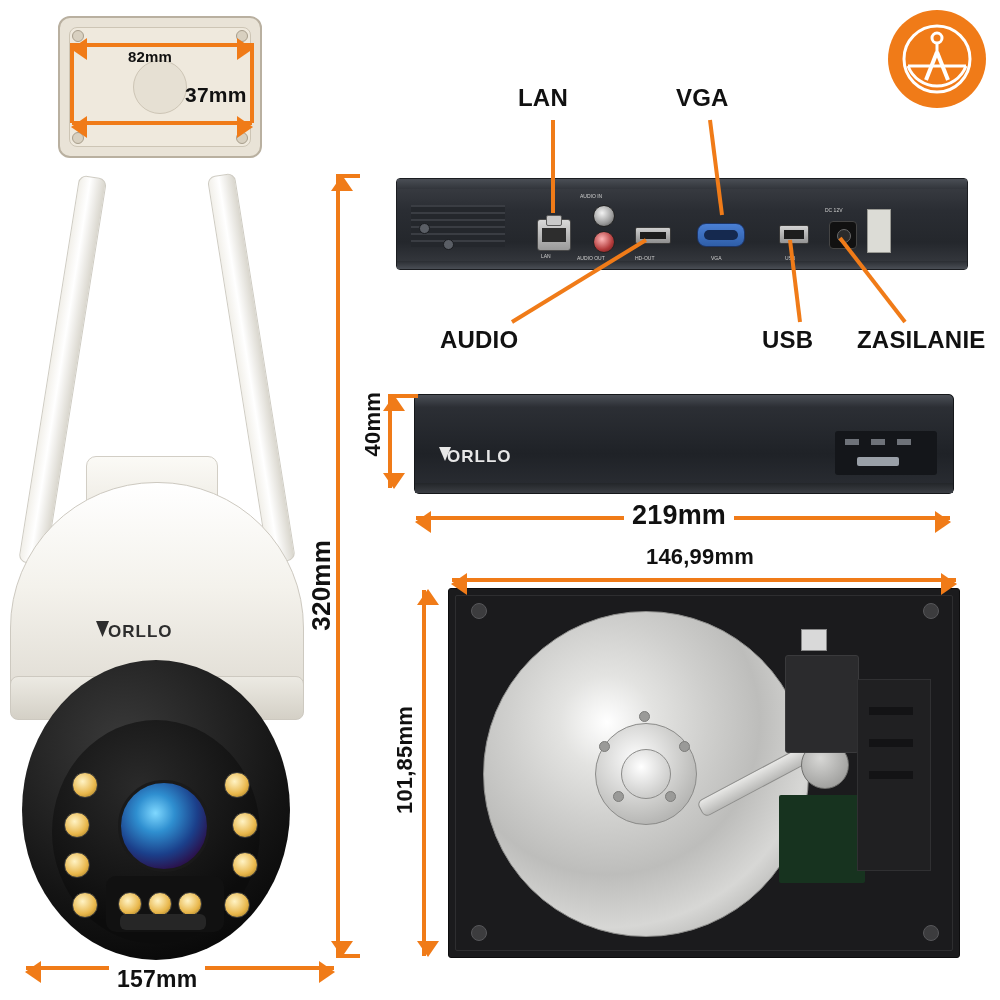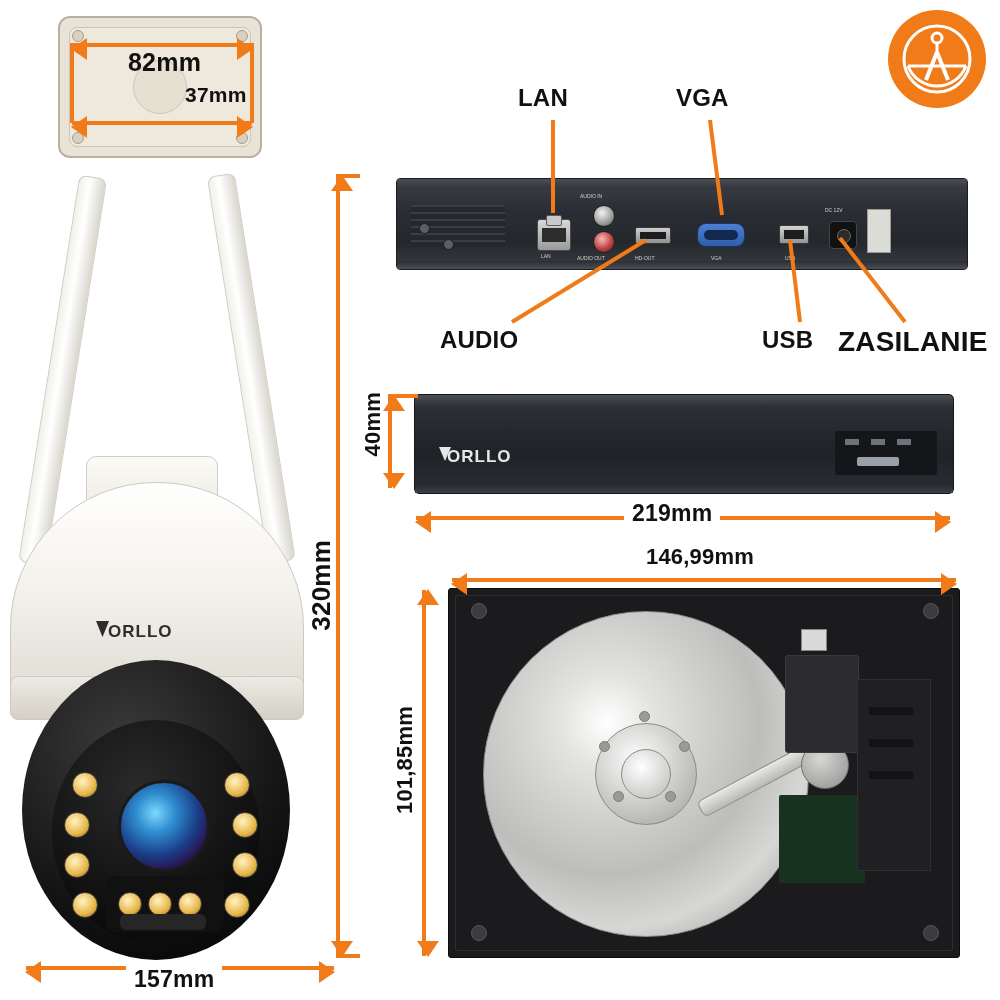--- a/index.html
+++ b/index.html
@@ -169,21 +169,21 @@
   <div class="bracket" style="left:58px;top:16px;width:200px;height:138px;">
     <div class="bracket-inner"></div>
     <div class="screw" style="left:12px;top:12px;"></div>
     <div class="screw" style="right:12px;top:12px;"></div>
     <div class="screw" style="left:12px;bottom:12px;"></div>
     <div class="screw" style="right:12px;bottom:12px;"></div>
     <div class="abs" style="left:50%;top:50%;transform:translate(-50%,-50%);width:52px;height:52px;border:1px solid #cdc5b5;border-radius:50%;background:#e6e0d3;"></div>
   </div>
 
   <div class="arrow-h" style="left:72px;top:43px;width:180px;"></div>
-  <div class="lbl abs" style="left:128px;top:48px;font-size:25px;">82mm</div>
+  <div class="lbl abs" style="left:128px;top:48px;font-size:15px;">82mm</div>
 
   <div class="arrow-h" style="left:72px;top:121px;width:180px;"></div>
   <div class="lbl abs" style="left:185px;top:83px;font-size:21px;">37mm</div>
   <div class="tick" style="left:70px;top:43px;width:4px;height:80px;"></div>
   <div class="tick" style="left:250px;top:43px;width:4px;height:80px;"></div>
 
   <div class="nvr-back" style="left:396px;top:178px;width:570px;height:90px;">
     <div class="abs" style="left:0;top:0;width:100%;height:10px;background:linear-gradient(180deg,#4a4e55,#32353b);"></div>
     <div class="abs" style="left:0;bottom:0;width:100%;height:8px;background:linear-gradient(180deg,#2b2e33,#4a4e55);"></div>
 
@@ -232,41 +232,41 @@
     <line x1="710" y1="120" x2="722" y2="215" stroke="#f07b18" stroke-width="4"></line>
     <line x1="512" y1="322" x2="646" y2="240" stroke="#f07b18" stroke-width="4"></line>
     <line x1="800" y1="322" x2="790" y2="240" stroke="#f07b18" stroke-width="4"></line>
     <line x1="905" y1="322" x2="840" y2="238" stroke="#f07b18" stroke-width="4"></line>
   </svg>
 
   <div class="lbl abs" style="left:518px;top:84px;font-size:24px;">LAN</div>
   <div class="lbl abs" style="left:676px;top:84px;font-size:24px;">VGA</div>
   <div class="lbl abs" style="left:440px;top:326px;font-size:24px;">AUDIO</div>
   <div class="lbl abs" style="left:762px;top:326px;font-size:24px;">USB</div>
-  <div class="lbl abs" style="left:838px;top:326px;font-size:28px;">ZASILANIE</div>
+  <div class="lbl abs" style="left:857px;top:326px;font-size:24px;">ZASILANIE</div>
 
   <div class="nvr-front" style="left:414px;top:394px;width:538px;height:98px;">
     <div class="abs" style="left:0;top:0;width:100%;height:12px;background:linear-gradient(180deg,#4b4f56,#2c2f35);border-radius:5px 5px 0 0;"></div>
     <div class="abs" style="left:0;bottom:0;width:100%;height:10px;background:linear-gradient(180deg,#232629,#3b3e44);"></div>
     <div class="brandtext" style="left:32px;top:52px;font-size:17px;color:#e7e7e7;">ORLLO</div>
     <div class="abs" style="left:24px;top:52px;width:12px;height:14px;background:#e7e7e7;clip-path:polygon(0 0,100% 0,50% 100%);"></div>
     <div class="abs" style="right:16px;top:36px;width:102px;height:44px;background:#14161a;border-radius:3px;">
       <div class="abs" style="left:10px;top:8px;width:14px;height:6px;background:#6e7279;"></div>
       <div class="abs" style="left:36px;top:8px;width:14px;height:6px;background:#6e7279;"></div>
       <div class="abs" style="left:62px;top:8px;width:14px;height:6px;background:#6e7279;"></div>
       <div class="abs" style="left:22px;top:26px;width:42px;height:9px;background:#9aa0a8;border-radius:2px;"></div>
     </div>
   </div>
 
   <div class="arrow-v" style="left:388px;top:396px;height:92px;"></div>
   <div class="lbl vert-text abs" style="left:360px;top:392px;font-size:22px;">40mm</div>
   <div class="tick" style="left:388px;top:394px;width:30px;height:4px;"></div>
 
   <div class="arrow-h" style="left:416px;top:516px;width:534px;"></div>
-  <div class="lbl abs" style="left:624px;top:500px;font-size:23px;background:#fff;padding:0 8px;">219mm</div>
+  <div class="lbl abs" style="left:624px;top:500px;font-size:27px;background:#fff;padding:0 8px;">219mm</div>
 
   <div class="hdd" style="left:448px;top:588px;width:510px;height:368px;">
     <div class="abs" style="left:6px;top:6px;right:6px;bottom:6px;border:1px solid #2e2e30;border-radius:2px;"></div>
     <div class="platter" style="left:34px;top:22px;width:324px;height:324px;"></div>
     <div class="hub" style="left:146px;top:134px;width:100px;height:100px;"></div>
     <div class="hub2" style="left:172px;top:160px;width:48px;height:48px;"></div>
     <div class="hubscrew" style="left:190px;top:122px;"></div>
     <div class="hubscrew" style="left:230px;top:152px;"></div>
     <div class="hubscrew" style="left:216px;top:202px;"></div>
     <div class="hubscrew" style="left:164px;top:202px;"></div>
@@ -327,15 +327,15 @@
     <div class="ir" style="left:178px;top:732px;width:22px;height:22px;"></div>
     <div class="abs" style="left:120px;top:754px;width:86px;height:16px;background:#262626;border-radius:6px;"></div>
   </div>
 
   <div class="arrow-v" style="left:336px;top:176px;height:780px;"></div>
   <div class="lbl vert-text abs" style="left:306px;top:540px;font-size:26px;">320mm</div>
   <div class="tick" style="left:336px;top:174px;width:24px;height:4px;"></div>
   <div class="tick" style="left:336px;top:954px;width:24px;height:4px;"></div>
 
   <div class="arrow-h" style="left:26px;top:966px;width:308px;"></div>
-  <div class="lbl abs" style="left:126px;top:966px;font-size:23px;background:#fff;padding:0 8px;">157mm</div>
+  <div class="lbl abs" style="left:109px;top:966px;font-size:23px;background:#fff;padding:0 8px;">157mm</div>
 
 </div>
 
 </body></html>

